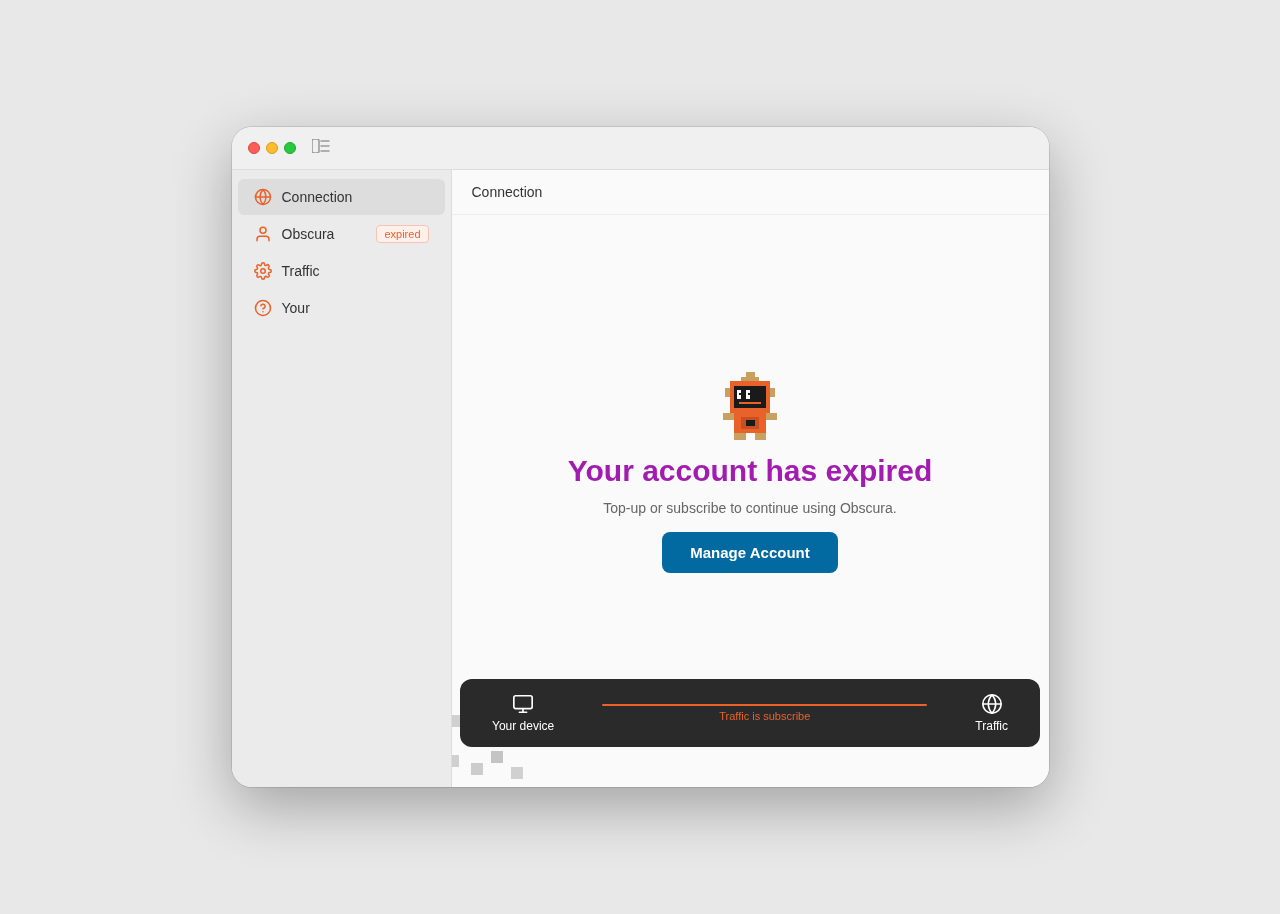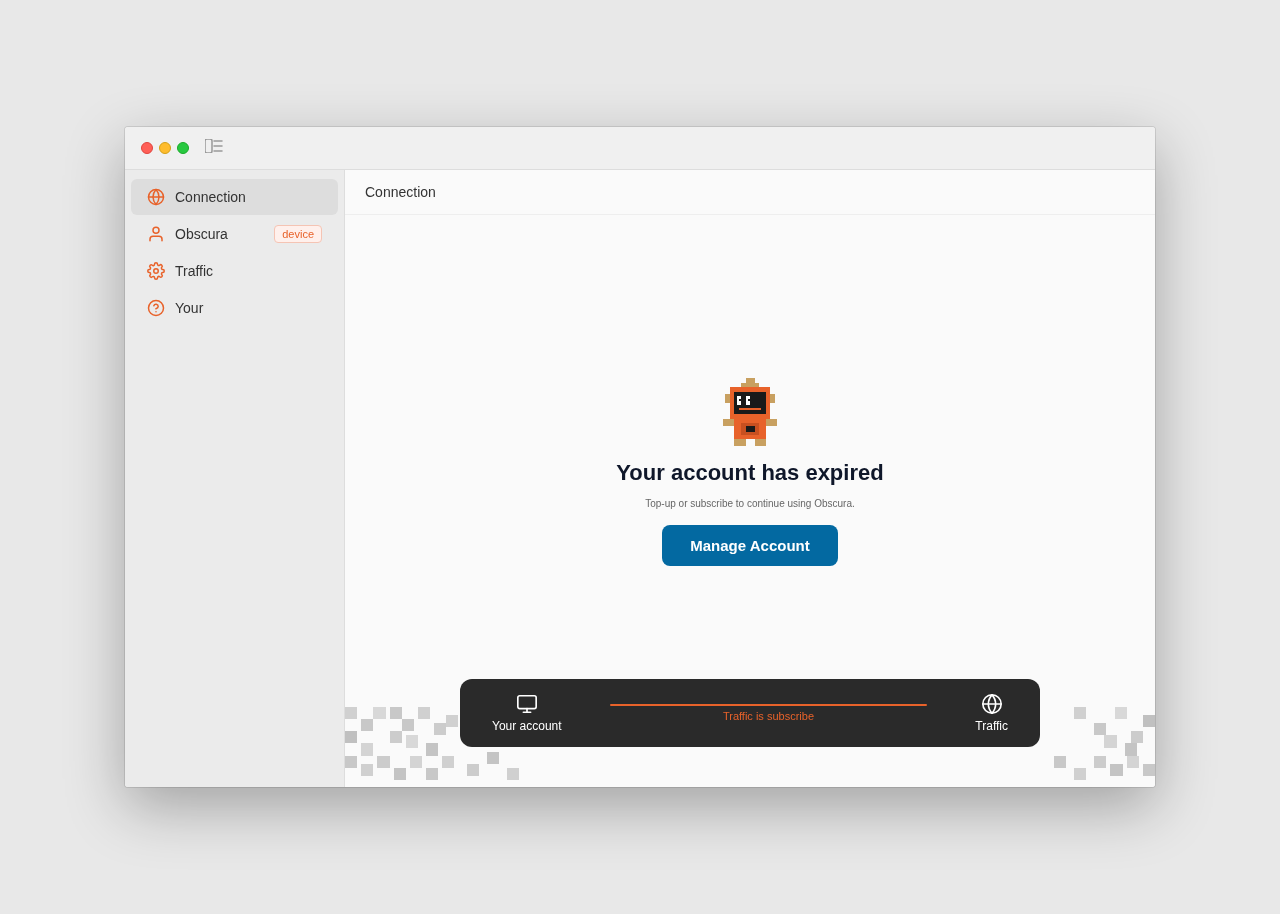--- a/index.html
+++ b/index.html
@@ -5,24 +5,24 @@
     * { box-sizing: border-box; margin: 0; padding: 0; }
     body {
       background: #e8e8e8;
       display: flex;
       align-items: center;
       justify-content: center;
       min-height: 100vh;
       font-family: -apple-system, BlinkMacSystemFont, 'Helvetica Neue', sans-serif;
     }
     .window {
-      width: 1030px;
+      width: 817px;
       height: 660px;
       background: #f5f5f5;
-      border-radius: 3px;
+      border-radius: 20px;
       box-shadow: 0 20px 60px rgba(0,0,0,0.3), 0 0 0 1px rgba(0,0,0,0.1);
       display: flex;
       flex-direction: column;
       overflow: hidden;
     }
     .titlebar {
       display: flex;
       align-items: center;
       padding: 12px 16px;
       background: #f0f0f0;
@@ -123,26 +123,26 @@
       overflow: hidden;
     }
     .expired-content {
       display: flex;
       flex-direction: column;
       align-items: center;
       gap: 12px;
       margin-bottom: 60px;
     }
     .expired-title {
-      font-size: 22px;
+      font-size: 30px;
       font-weight: 700;
-      color: #0f172a;
+      color: #a21caf;
     }
     .expired-subtitle {
-      font-size: 10px;
+      font-size: 14px;
       color: #666;
     }
     .manage-btn {
       background: #0369a1;
       color: white;
       border: none;
       padding: 12px 28px;
       border-radius: 8px;
       font-size: 15px;
       font-weight: 600;
@@ -248,21 +248,21 @@
 
 
       <div class="nav-item">
         <span class="nav-icon">
           <svg viewBox="0 0 24 24" fill="none" stroke="currentColor" stroke-width="2" stroke-linecap="round" stroke-linejoin="round">
             <path d="M20 21v-2a4 4 0 0 0-4-4H8a4 4 0 0 0-4 4v2"></path>
             <circle cx="12" cy="7" r="4"></circle>
           </svg>
         </span>
         <span>Obscura</span>
-        <span class="expired-badge">device</span>
+        <span class="expired-badge">expired</span>
       </div>
 
       <div class="nav-item">
         <span class="nav-icon">
           <svg viewBox="0 0 24 24" fill="none" stroke="currentColor" stroke-width="2" stroke-linecap="round" stroke-linejoin="round">
             <circle cx="12" cy="12" r="3"></circle>
             <path d="M19.4 15a1.65 1.65 0 0 0 .33 1.82l.06.06a2 2 0 0 1-2.83 2.83l-.06-.06a1.65 1.65 0 0 0-1.82-.33 1.65 1.65 0 0 0-1 1.51V21a2 2 0 0 1-4 0v-.09A1.65 1.65 0 0 0 9 19.4a1.65 1.65 0 0 0-1.82.33l-.06.06a2 2 0 0 1-2.83-2.83l.06-.06A1.65 1.65 0 0 0 4.68 15a1.65 1.65 0 0 0-1.51-1H3a2 2 0 0 1 0-4h.09A1.65 1.65 0 0 0 4.6 9a1.65 1.65 0 0 0-.33-1.82l-.06-.06a2 2 0 0 1 2.83-2.83l.06.06A1.65 1.65 0 0 0 9 4.68a1.65 1.65 0 0 0 1-1.51V3a2 2 0 0 1 4 0v.09a1.65 1.65 0 0 0 1 1.51 1.65 1.65 0 0 0 1.82-.33l.06-.06a2 2 0 0 1 2.83 2.83l-.06.06A1.65 1.65 0 0 0 19.4 9a1.65 1.65 0 0 0 1.51 1H21a2 2 0 0 1 0 4h-.09a1.65 1.65 0 0 0-1.51 1z"></path>
           </svg>
         </span>
         <span>Traffic</span>
@@ -371,21 +371,21 @@
           </svg>
         </div>
 
         <div class="status-bar">
           <div class="status-device">
             <svg viewBox="0 0 24 24" fill="none" stroke="currentColor" stroke-width="1.8" stroke-linecap="round" stroke-linejoin="round">
               <rect x="2" y="3" width="20" height="14" rx="2" ry="2"></rect>
               <line x1="8" y1="21" x2="16" y2="21"></line>
               <line x1="12" y1="17" x2="12" y2="21"></line>
             </svg>
-            <span>Your account</span>
+            <span>Your device</span>
           </div>
           <div class="status-line-container">
             <div class="status-line"></div>
             <span class="status-label">Traffic is subscribe</span>
           </div>
           <div class="status-internet">
             <svg viewBox="0 0 24 24" fill="none" stroke="currentColor" stroke-width="1.8" stroke-linecap="round" stroke-linejoin="round">
               <circle cx="12" cy="12" r="10"></circle>
               <line x1="2" y1="12" x2="22" y2="12"></line>
               <path d="M12 2a15.3 15.3 0 0 1 4 10 15.3 15.3 0 0 1-4 10 15.3 15.3 0 0 1-4-10 15.3 15.3 0 0 1 4-10z"></path>

